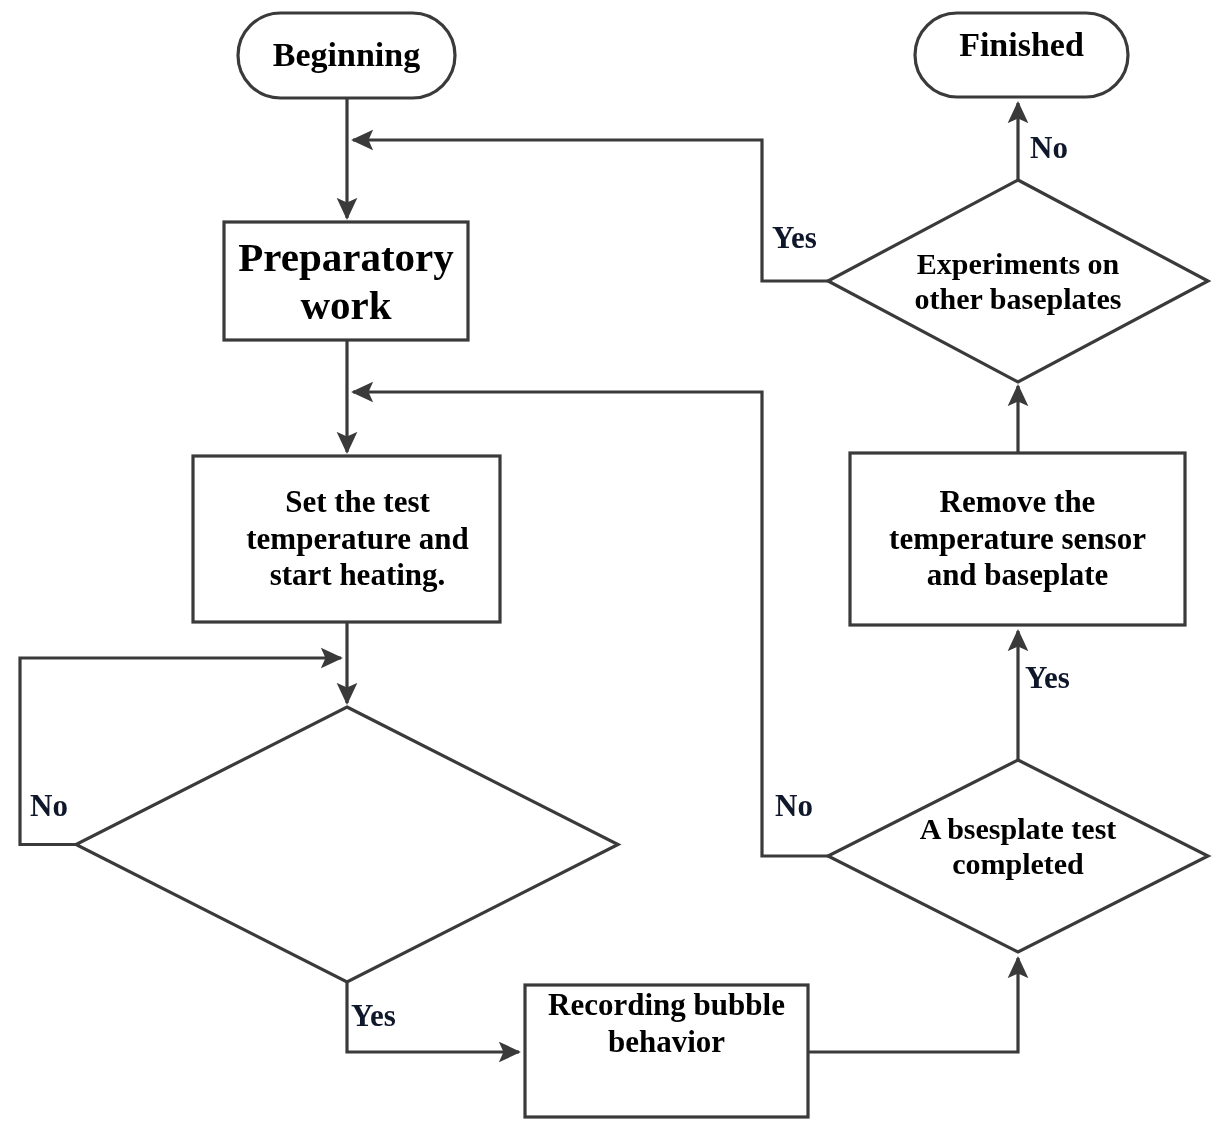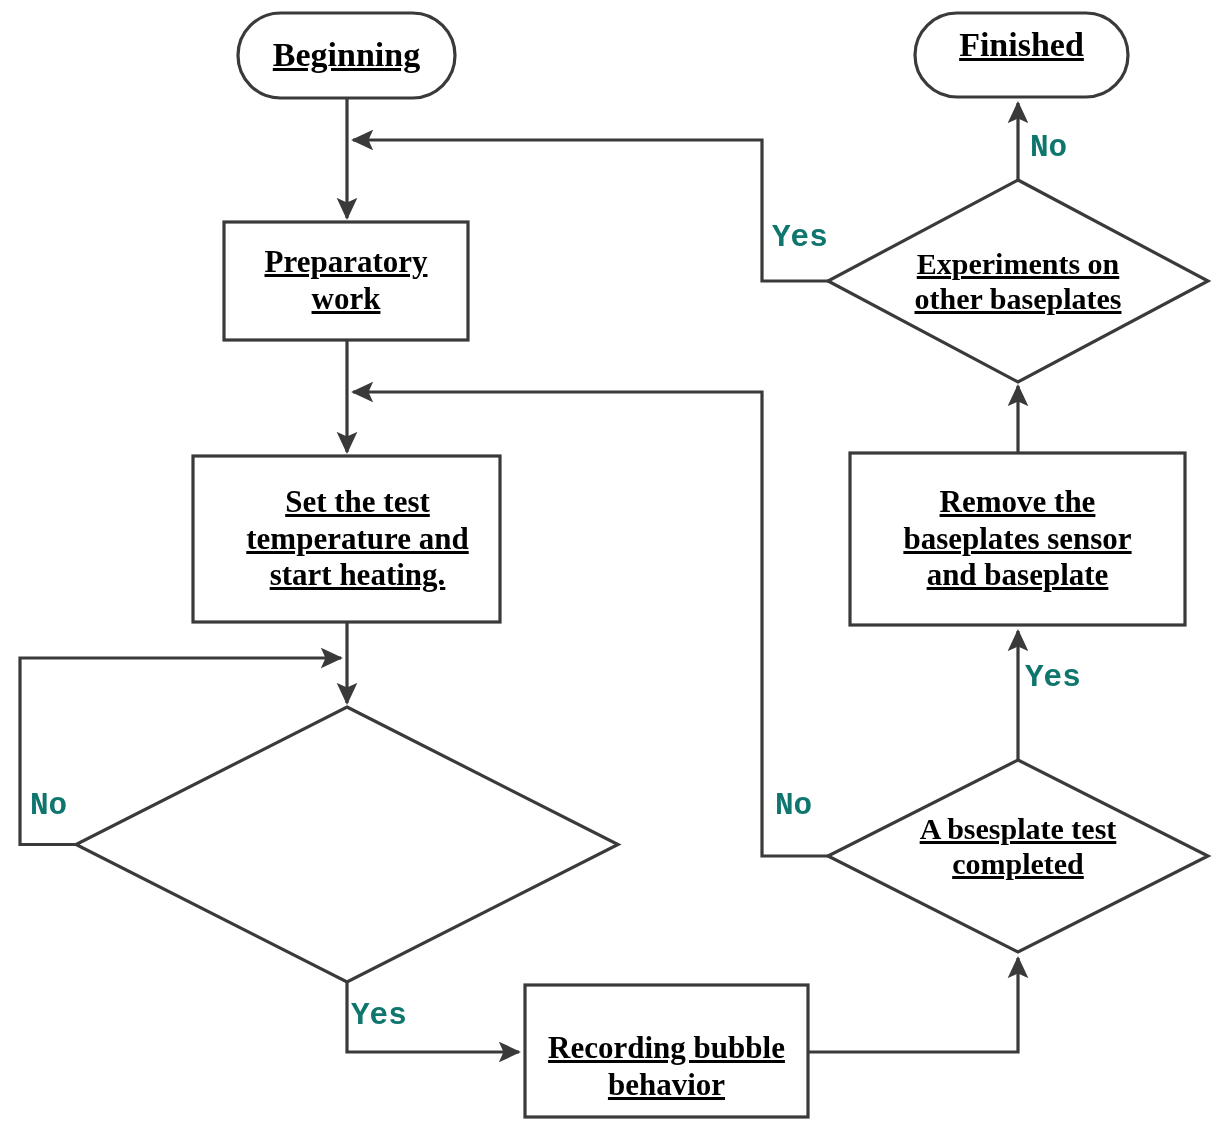--- a/index.html
+++ b/index.html
@@ -30,27 +30,26 @@
     display: flex;
     align-items: center;
     justify-content: center;
     text-align: center;
     font-family: "Liberation Serif", "DejaVu Serif", serif;
     font-weight: bold;
     color: #000000;
     line-height: 1.18;
     white-space: pre-line;
     pointer-events: none;
-    text-decoration: underline;
   }
   .edge-label {
     position: absolute;
-    font-family: Liberation Mono, monospace;
+    font-family: Liberation Serif, serif;
     font-weight: bold;
-    color: #0f766e;
+    color: #0f172a;
     font-size: 31px;
     line-height: 1;
     white-space: nowrap;
     pointer-events: none;
   }
   .hit {
     position: absolute;
     background: transparent;
   }
 </style>
@@ -99,36 +98,36 @@
       <line x1="1018" y1="453" x2="1018" y2="386" marker-end="url(#arrow)"></line>
 
       <path d="M 828 281 L 762 281 L 762 140 L 353 140" marker-end="url(#arrow)"></path>
 
       <line x1="1018" y1="180" x2="1018" y2="103" marker-end="url(#arrow)"></line>
     </g>
   </svg>
 
   <div class="node-label" style="left:238px; top:13px; width:217px; height:85px; font-size:34px;">Beginning</div>
 
-  <div class="node-label" style="left:224px; top:222px; width:244px; height:118px; font-size:31px;">Preparatory
+  <div class="node-label" style="left:224px; top:222px; width:244px; height:118px; font-size:41px;">Preparatory
 work</div>
 
   <div class="node-label" style="left:193px; top:456px; width:307px; height:166px; font-size:31px;margin-left:11px;">Set the test
 temperature and
 start heating.</div>
 
 
-  <div class="node-label" style="left:525px; top:1001px; width:283px; height:132px; font-size:31px;">Recording bubble
+  <div class="node-label" style="left:525px; top:958px; width:283px; height:132px; font-size:31px;">Recording bubble
 behavior</div>
 
   <div class="node-label" style="left:858px; top:800px; width:320px; height:92px; font-size:30px;">A bsesplate test
 completed</div>
 
   <div class="node-label" style="left:850px; top:453px; width:335px; height:172px; font-size:31px;">Remove the
-baseplates sensor
+temperature sensor
 and baseplate</div>
 
   <div class="node-label" style="left:858px; top:235px; width:320px; height:92px; font-size:30px;">Experiments on
 other  baseplates</div>
 
   <div class="node-label" style="left:915px; top:13px; width:213px; height:64px; font-size:34px;">Finished</div>
 
   <div class="edge-label" style="left:1030px; top:132px;">No</div>
 
   <div class="edge-label" style="left:772px; top:222px;">Yes</div>

